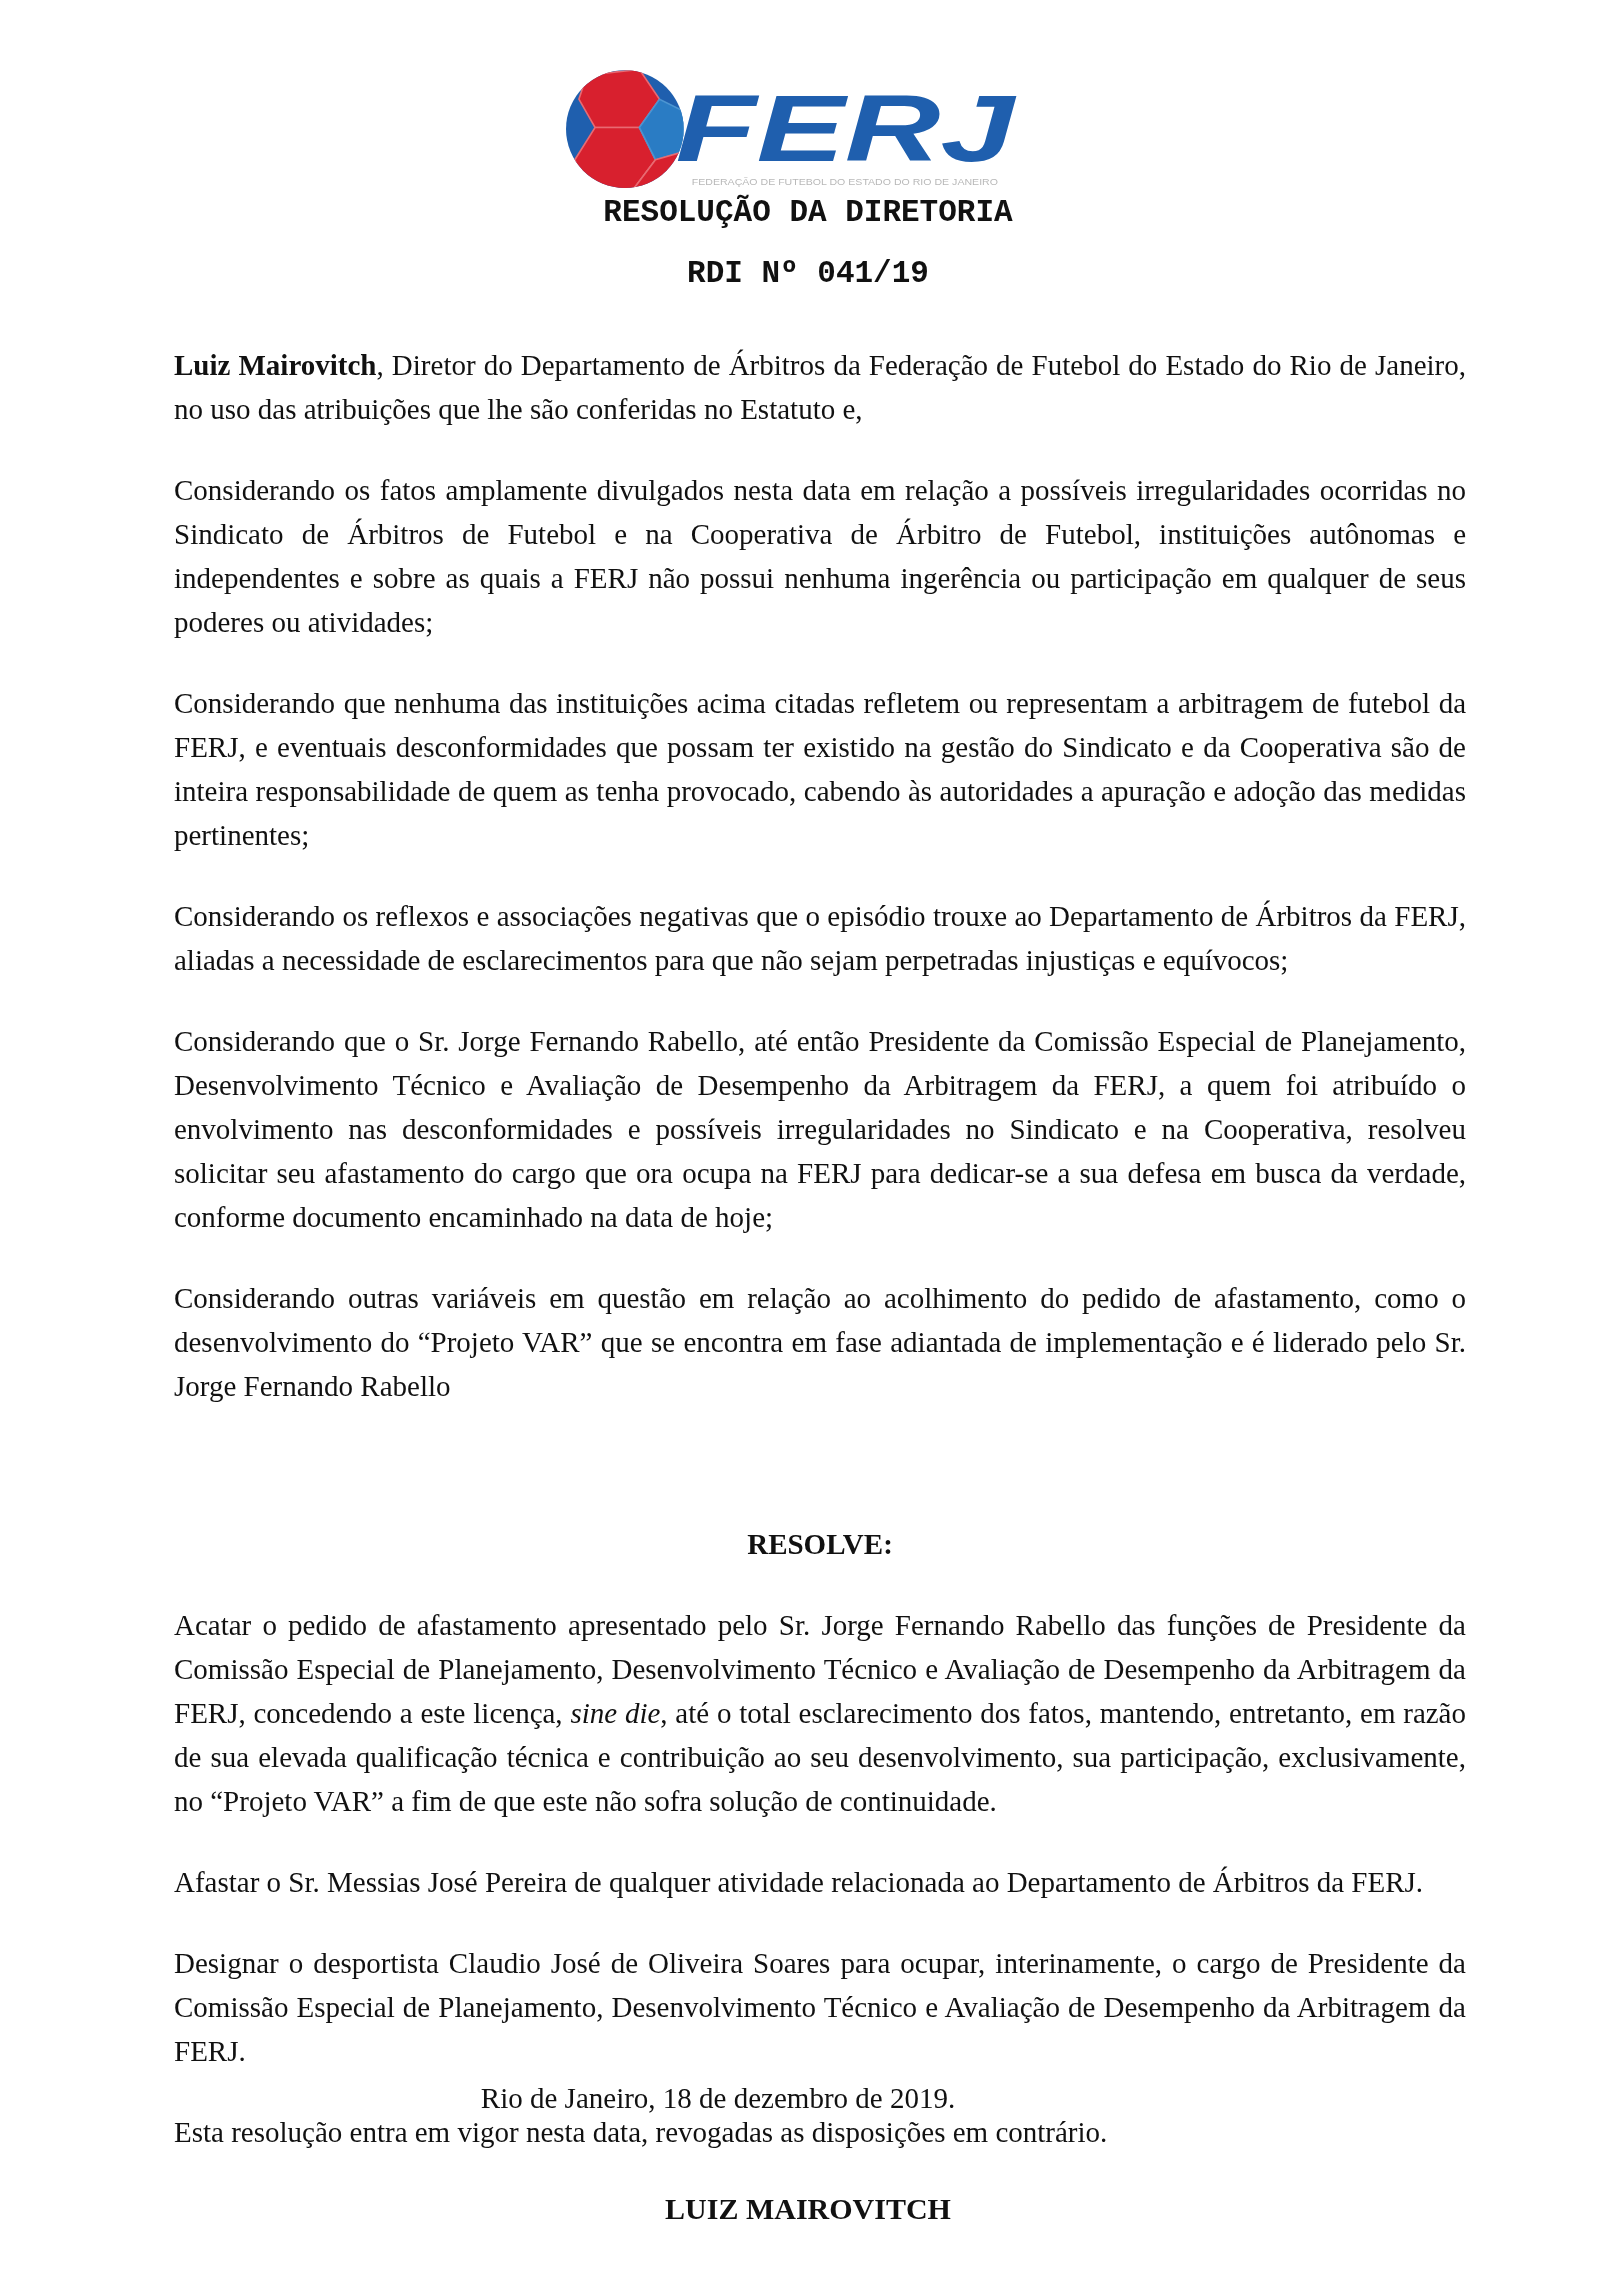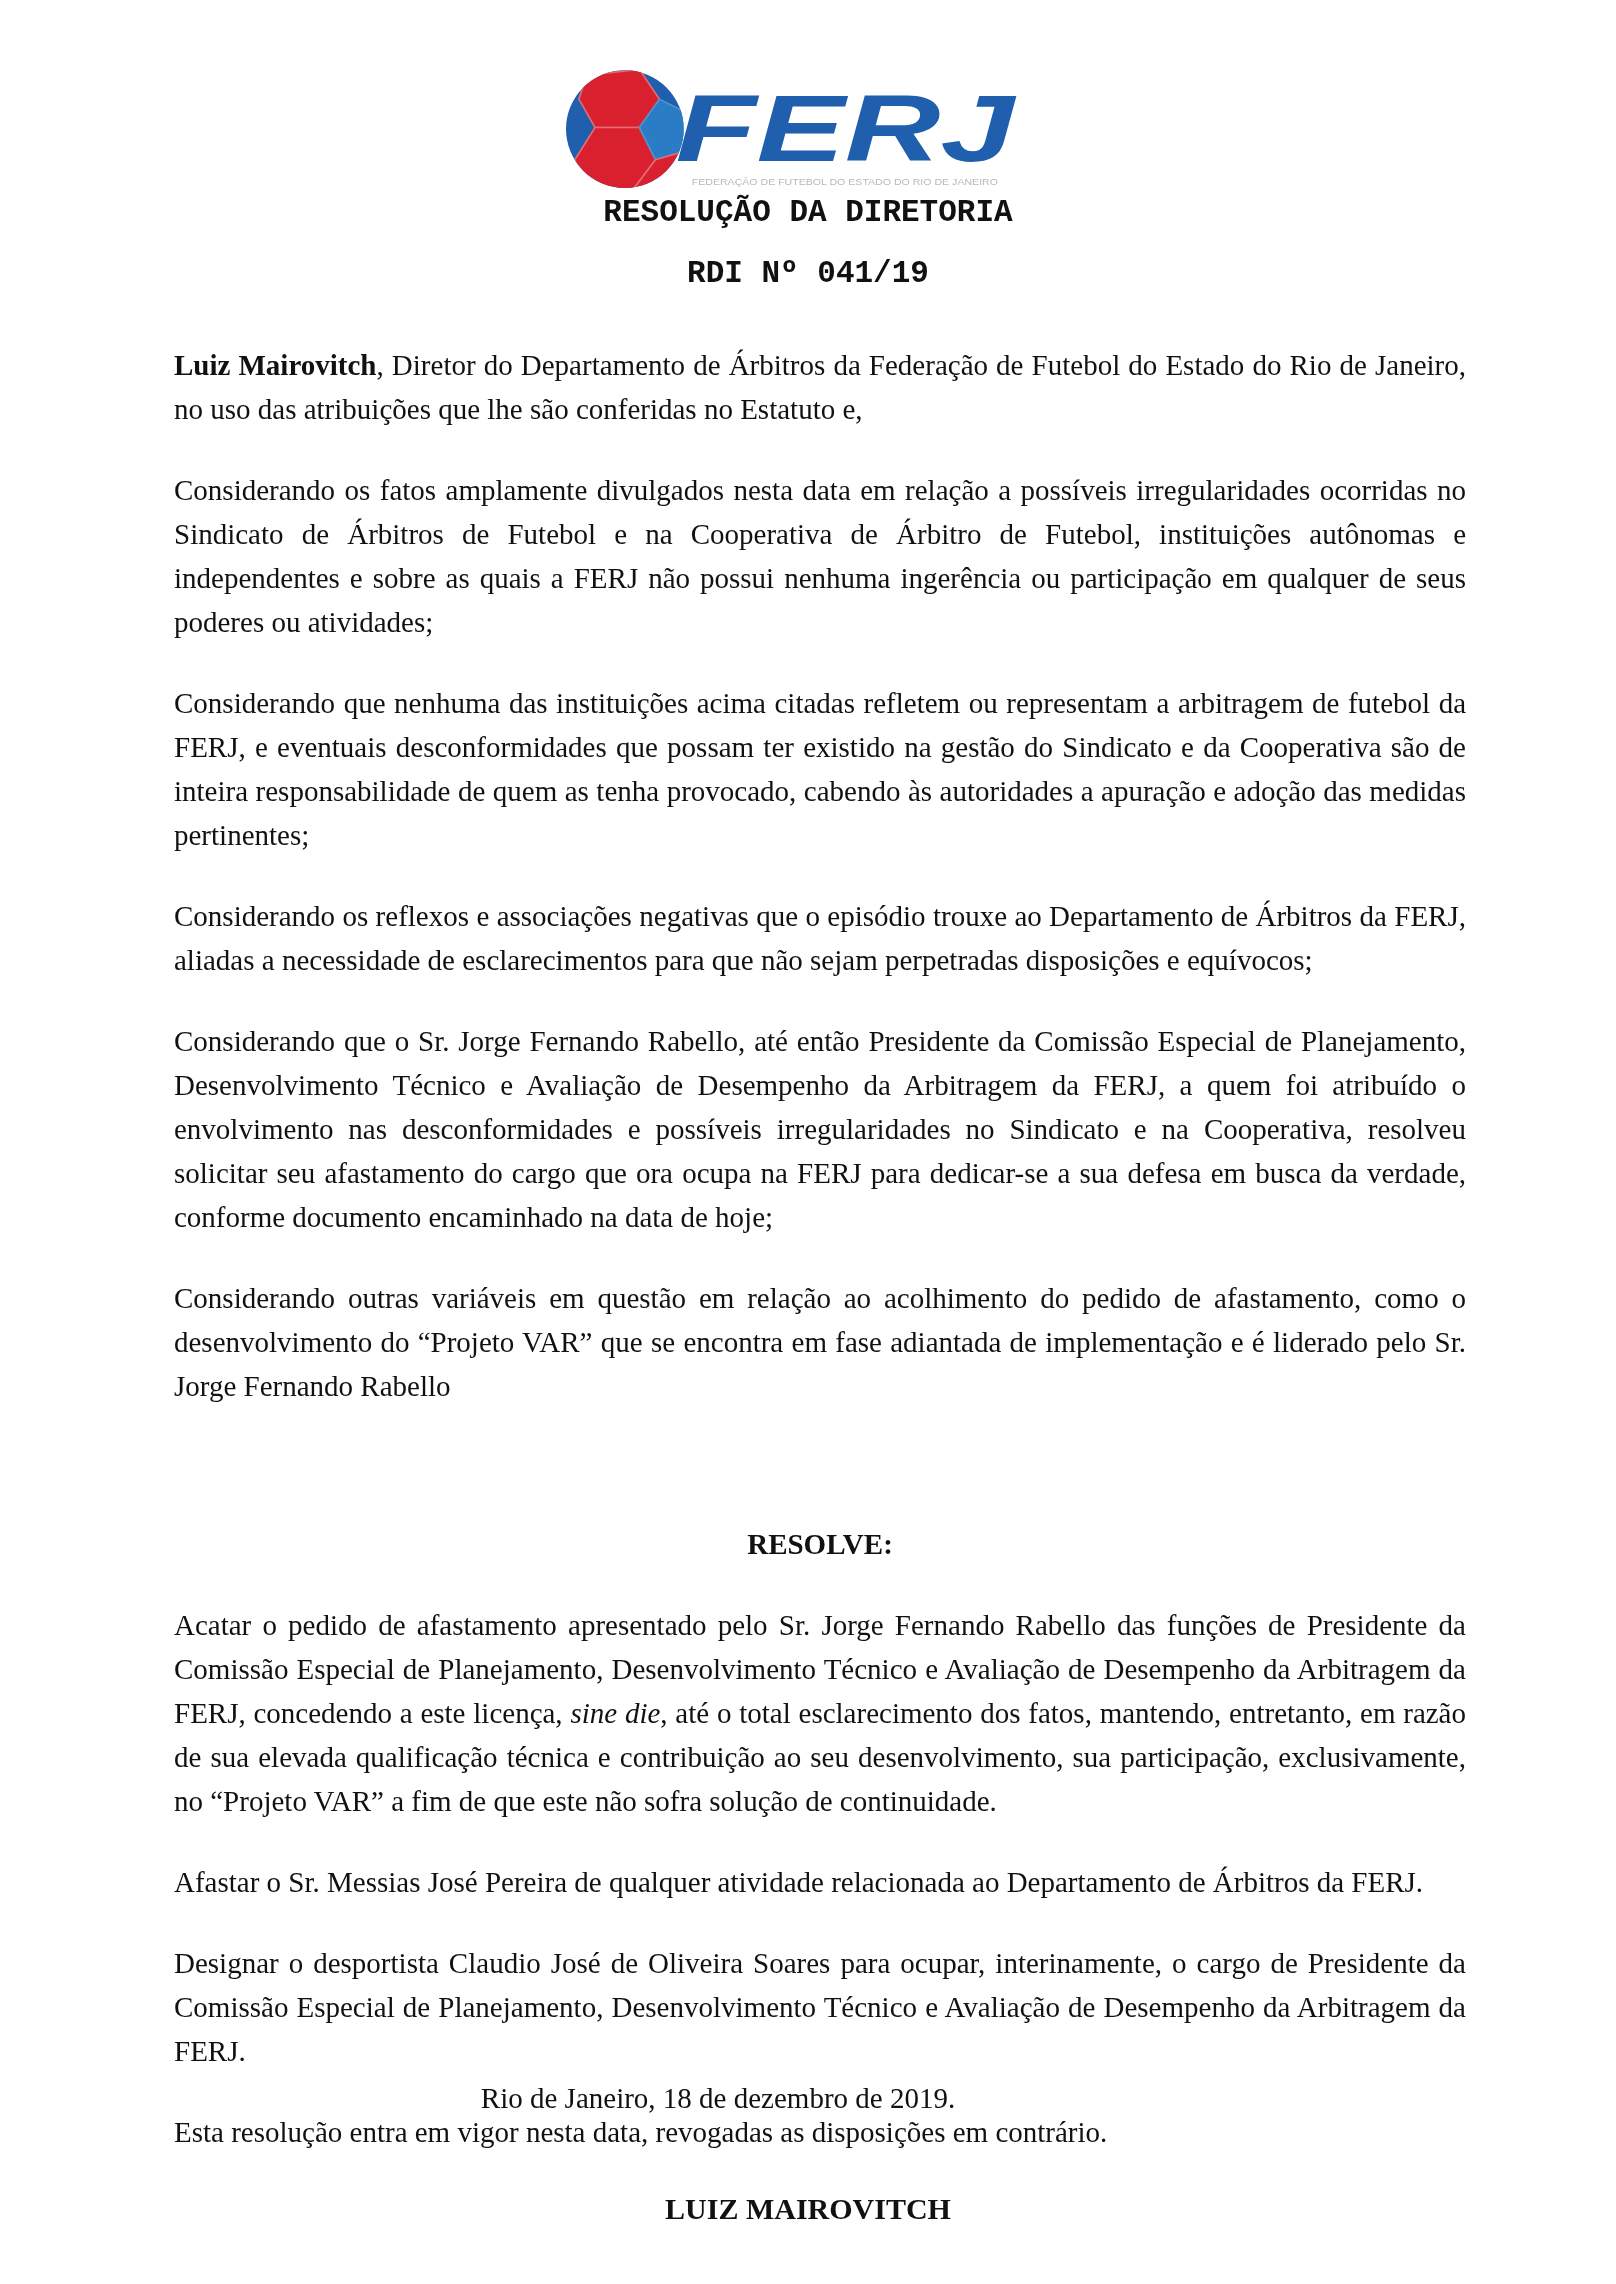--- a/index.html
+++ b/index.html
@@ -46,21 +46,21 @@
   </svg>
 </div>
 
 <div class="title t1">RESOLUÇÃO DA DIRETORIA</div>
 <div class="title t2">RDI Nº 041/19</div>
 
 <div class="body">
   <p><b>Luiz Mairovitch</b><span>, Diretor do Departamento de Árbitros da Federação de Futebol do Estado do Rio de Janeiro, no uso das atribuições que lhe são conferidas no Estatuto e,</span></p>
   <p>Considerando os fatos amplamente divulgados nesta data em relação a possíveis irregularidades ocorridas no Sindicato de Árbitros de Futebol e na Cooperativa de Árbitro de Futebol, instituições autônomas e independentes e sobre as quais a FERJ não possui nenhuma ingerência ou participação em qualquer de seus poderes ou atividades;</p>
   <p>Considerando que nenhuma das instituições acima citadas refletem ou representam a arbitragem de futebol da FERJ, e eventuais desconformidades que possam ter existido na gestão do Sindicato e da Cooperativa são de inteira responsabilidade de quem as tenha provocado, cabendo às autoridades a apuração e adoção das medidas pertinentes;</p>
-  <p>Considerando os reflexos e associações negativas que o episódio trouxe ao Departamento de Árbitros da FERJ, aliadas a necessidade de esclarecimentos para que não sejam perpetradas disposições e equívocos;</p>
+  <p>Considerando os reflexos e associações negativas que o episódio trouxe ao Departamento de Árbitros da FERJ, aliadas a necessidade de esclarecimentos para que não sejam perpetradas injustiças e equívocos;</p>
   <p>Considerando que o Sr. Jorge Fernando Rabello, até então Presidente da Comissão Especial de Planejamento, Desenvolvimento Técnico e Avaliação de Desempenho da Arbitragem da FERJ, a quem foi atribuído o envolvimento nas desconformidades e possíveis irregularidades no Sindicato e na Cooperativa, resolveu solicitar seu afastamento do cargo que ora ocupa na FERJ para dedicar-se a sua defesa em busca da verdade, conforme documento encaminhado na data de hoje;</p>
   <p class="gap-big">Considerando outras variáveis em questão em relação ao acolhimento do pedido de afastamento, como o desenvolvimento do “Projeto VAR” que se encontra em fase adiantada de implementação e é liderado pelo Sr. Jorge Fernando Rabello</p>
   <p class="resolve">RESOLVE:</p>
   <p><span>Acatar o pedido de afastamento apresentado pelo Sr. Jorge Fernando Rabello das funções de Presidente da Comissão Especial de Planejamento, Desenvolvimento Técnico e Avaliação de Desempenho da Arbitragem da FERJ, concedendo a este licença, </span><i>sine die</i><span>, até o total esclarecimento dos fatos, mantendo, entretanto, em razão de sua elevada qualificação técnica e contribuição ao seu desenvolvimento, sua participação, exclusivamente, no “Projeto VAR” a fim de que este não sofra solução de continuidade.</span></p>
   <p>Afastar o Sr. Messias José Pereira de qualquer atividade relacionada ao Departamento de Árbitros da FERJ.</p>
   <p>Designar o desportista Claudio José de Oliveira Soares para ocupar, interinamente, o cargo de Presidente da Comissão Especial de Planejamento, Desenvolvimento Técnico e Avaliação de Desempenho da Arbitragem da FERJ.</p>
   <p>Esta resolução entra em vigor nesta data, revogadas as disposições em contrário.</p>
 </div>
 
 <div class="date">Rio de Janeiro, 18 de dezembro de 2019.</div>

